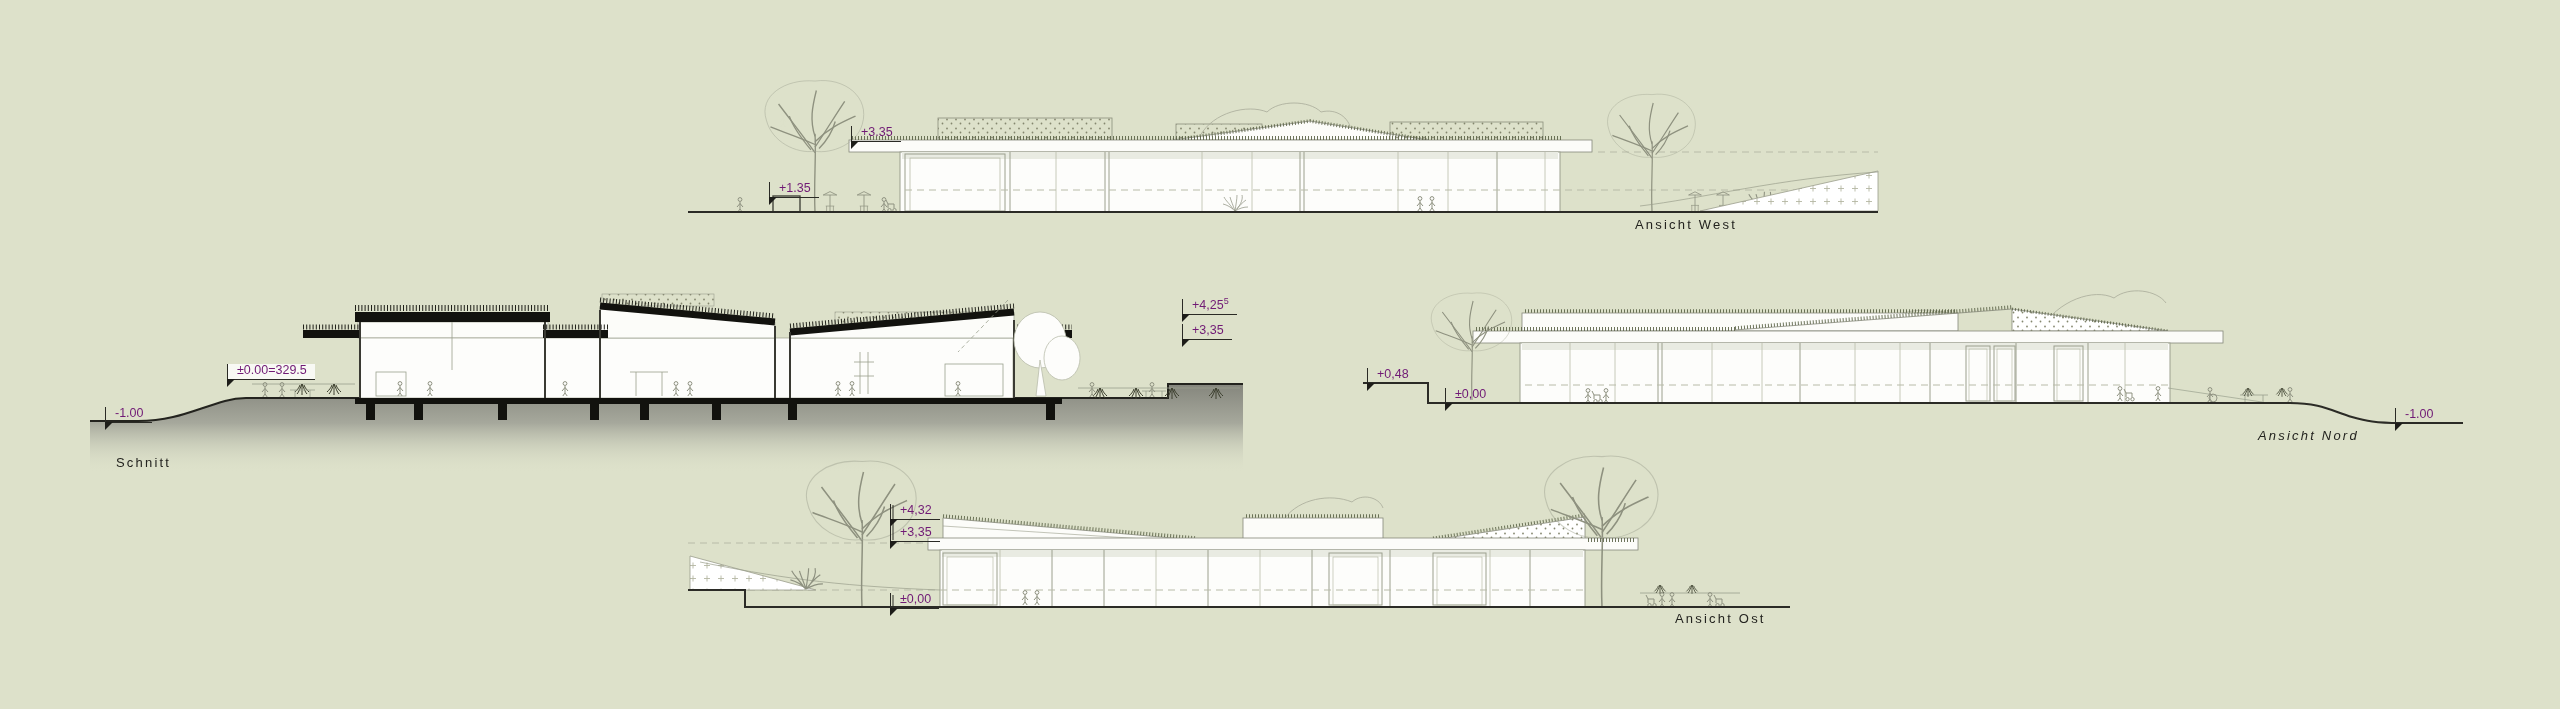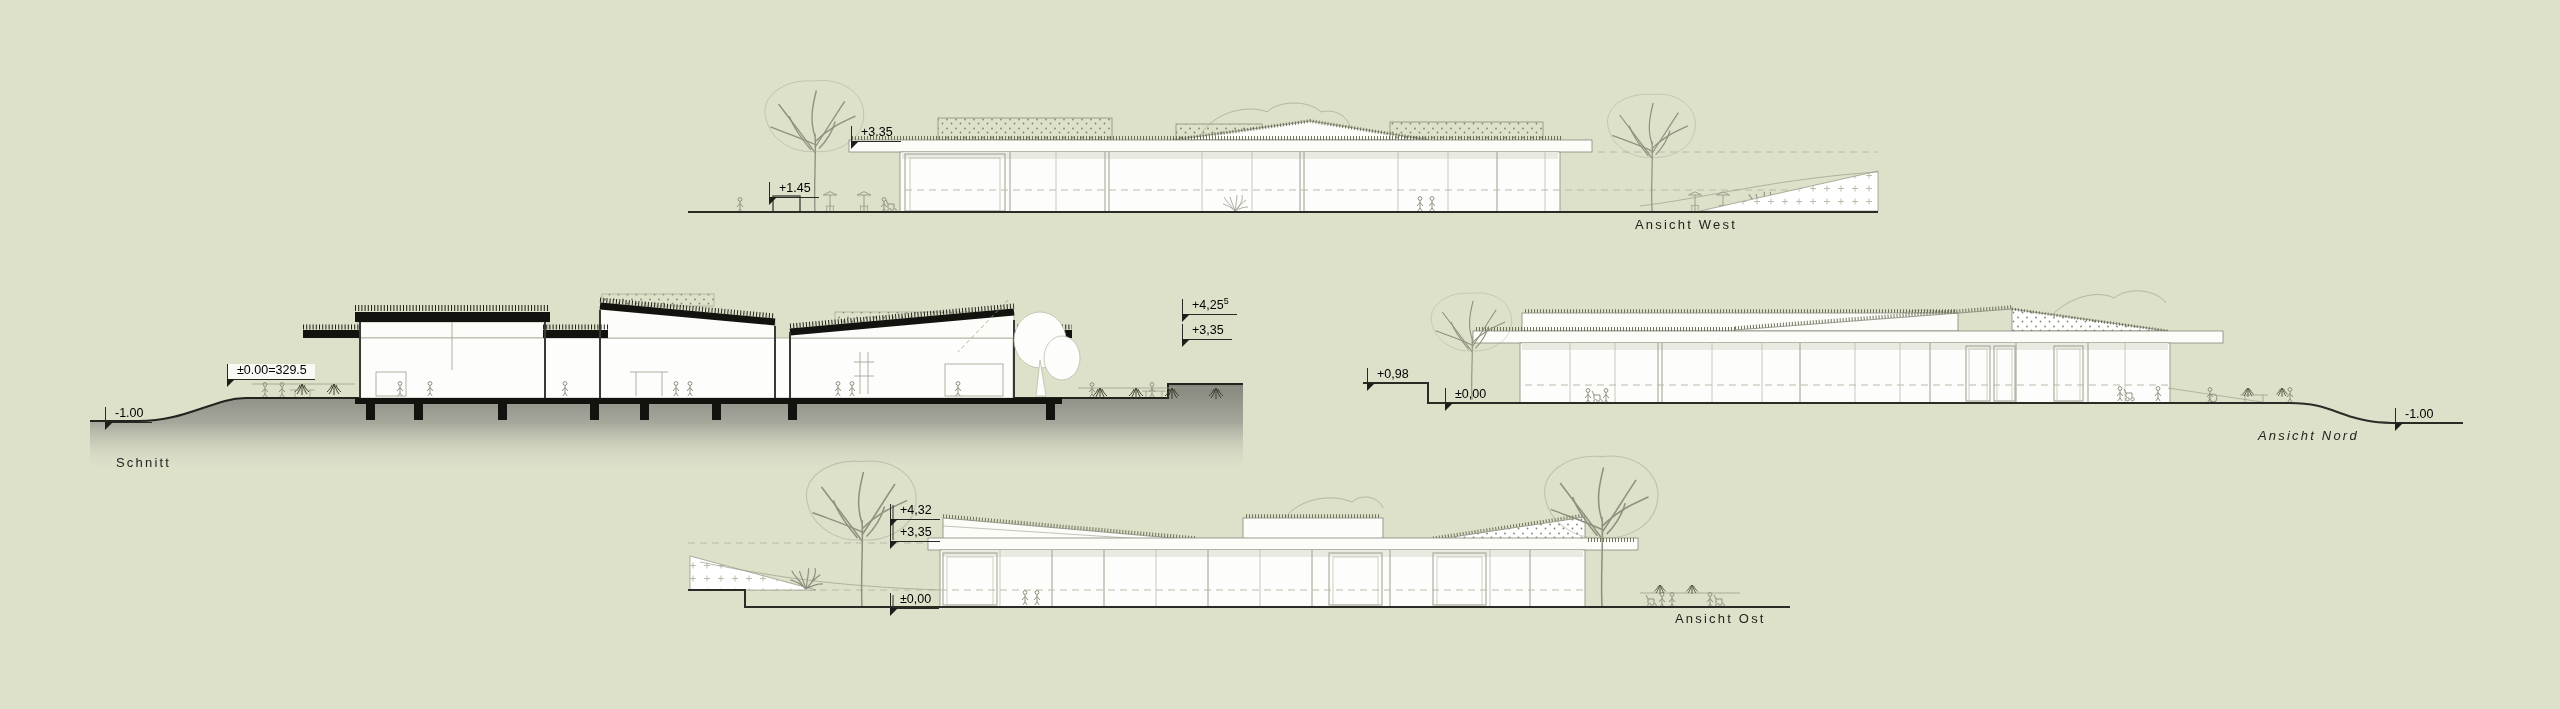--- a/index.html
+++ b/index.html
@@ -7,21 +7,21 @@
     width:2560px;height:709px;position:relative;overflow:hidden;
     background:#dde1ca;
     font-family:"Liberation Sans", sans-serif;
   }
   .stage{position:absolute;inset:0;}
   svg.drawing{position:absolute;left:0;top:0;display:block;}
 
   
   .lvl{
     position:absolute;
-    font-size:12.5px;line-height:13px;color:#000000;
+    font-size:12.5px;line-height:13px;color:#701a75;
     padding:0 8px 2px 9px;
     border-bottom:1.3px solid #2a2a25;
     white-space:nowrap;
   }
   .lvl::before{
     content:"";position:absolute;left:-1px;bottom:-1px;height:16px;
     border-left:1.3px solid #2a2a25;
   }
   .lvl::after{
     content:"";position:absolute;left:-1px;bottom:-8px;
@@ -332,38 +332,38 @@
     <use href="#pram" x="1716" y="607"></use>
 
     <path d="M688,590 H745 V607 H1790" fill="none" stroke="#2b2b26" stroke-width="2"></path>
   </g>
 </svg>
 
   <div class="lvl" style="left:852px;top:126px;">
     <span>+3.35</span><sup></sup>
   </div>
   <div class="lvl" style="left:770px;top:182px;">
-    <span>+1.45</span><sup></sup>
+    <span>+1.35</span><sup></sup>
   </div>
 
   <div class="lvl" style="left:106px;top:407px;">
     <span>-1.00</span><sup></sup>
   </div>
   <div class="lvl boxed" style="left:228px;top:364px;">
     <span>±0.00=329.5</span><sup></sup>
   </div>
   <div class="lvl" style="left:1183px;top:299px;">
     <span>+4,25</span><sup>5</sup>
   </div>
   <div class="lvl" style="left:1183px;top:324px;">
     <span>+3,35</span><sup></sup>
   </div>
 
   <div class="lvl" style="left:1368px;top:368px;">
-    <span>+0,98</span><sup></sup>
+    <span>+0,48</span><sup></sup>
   </div>
   <div class="lvl" style="left:1446px;top:388px;">
     <span>±0,00</span><sup></sup>
   </div>
   <div class="lvl" style="left:2396px;top:408px;">
     <span>-1.00</span><sup></sup>
   </div>
 
   <div class="lvl" style="left:891px;top:504px;">
     <span>+4,32</span><sup></sup>

